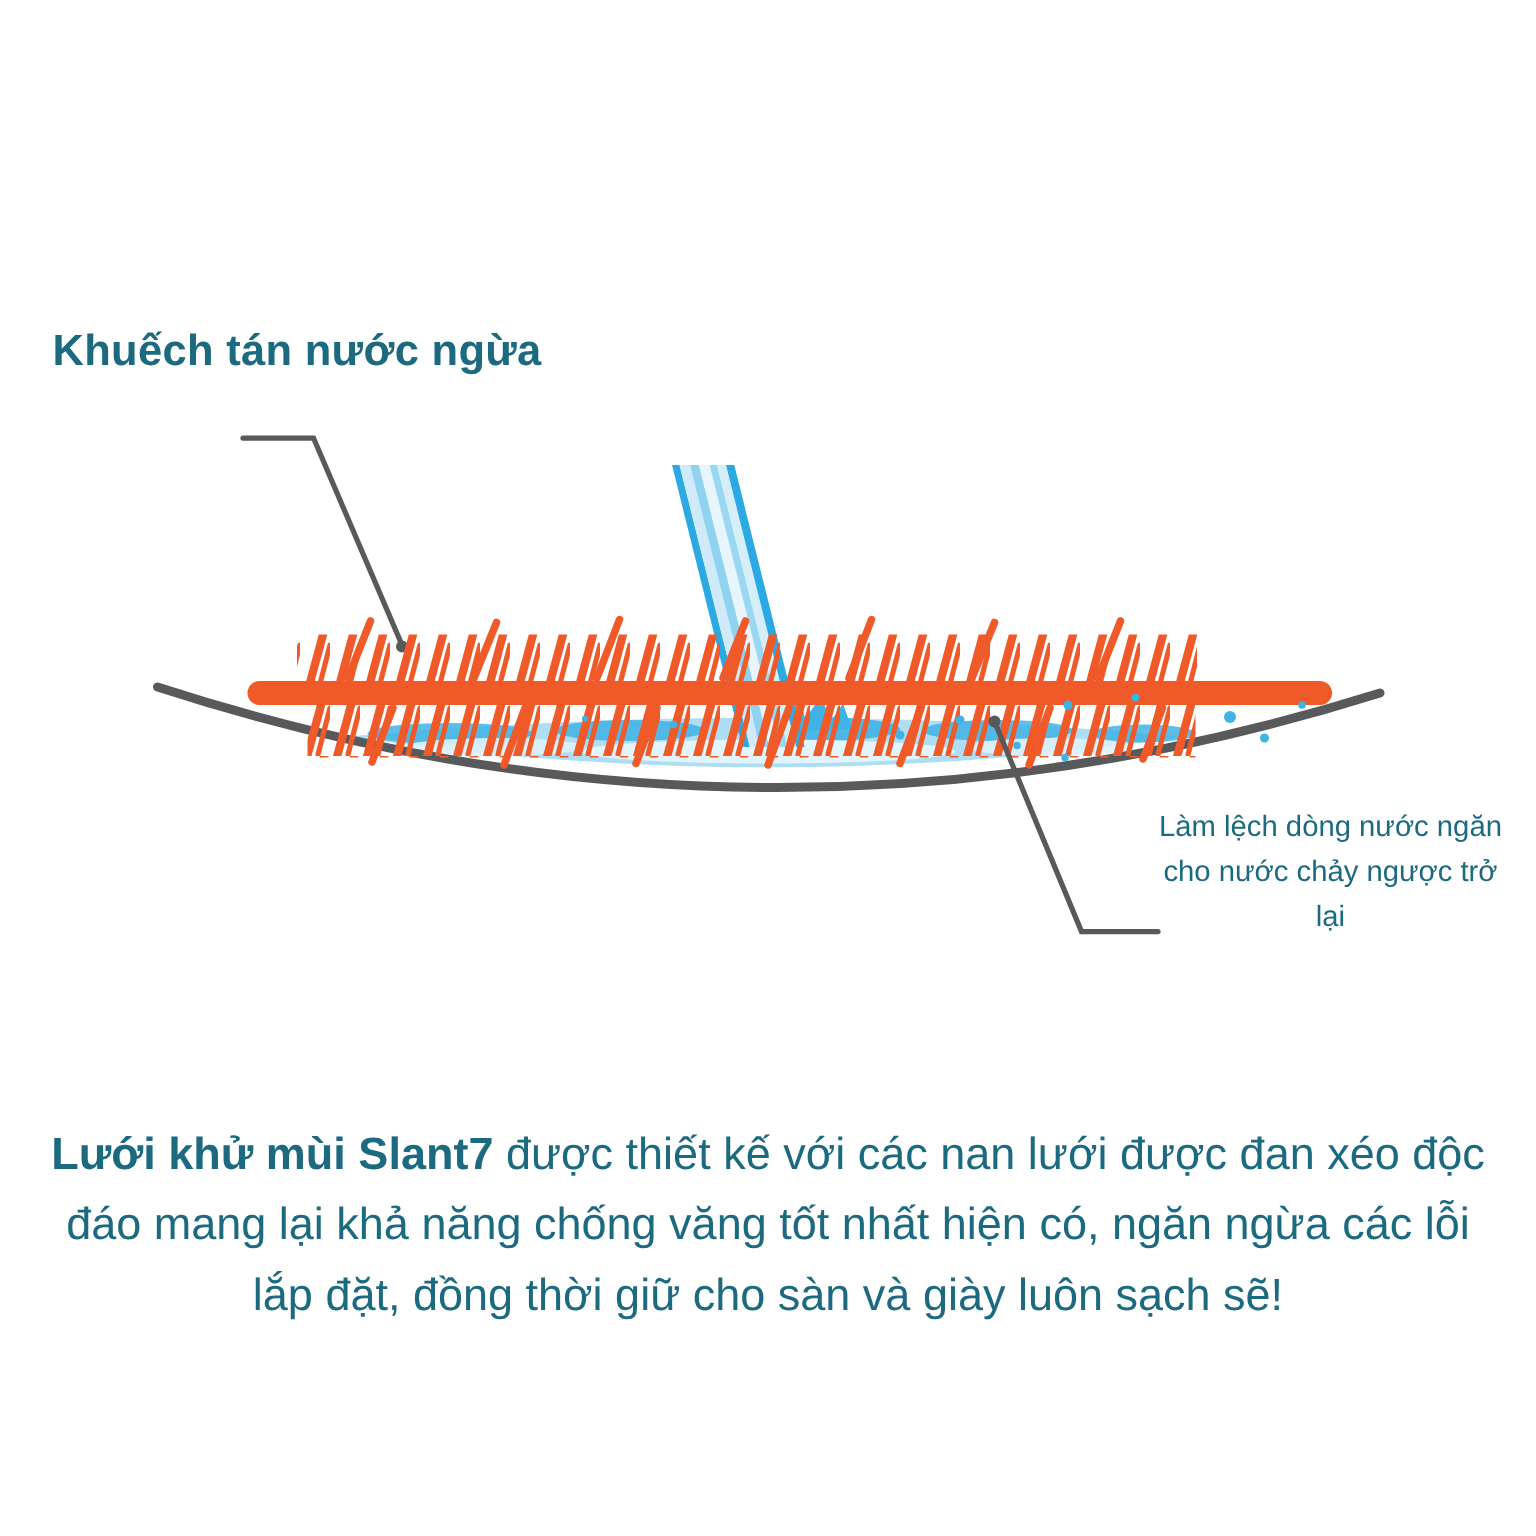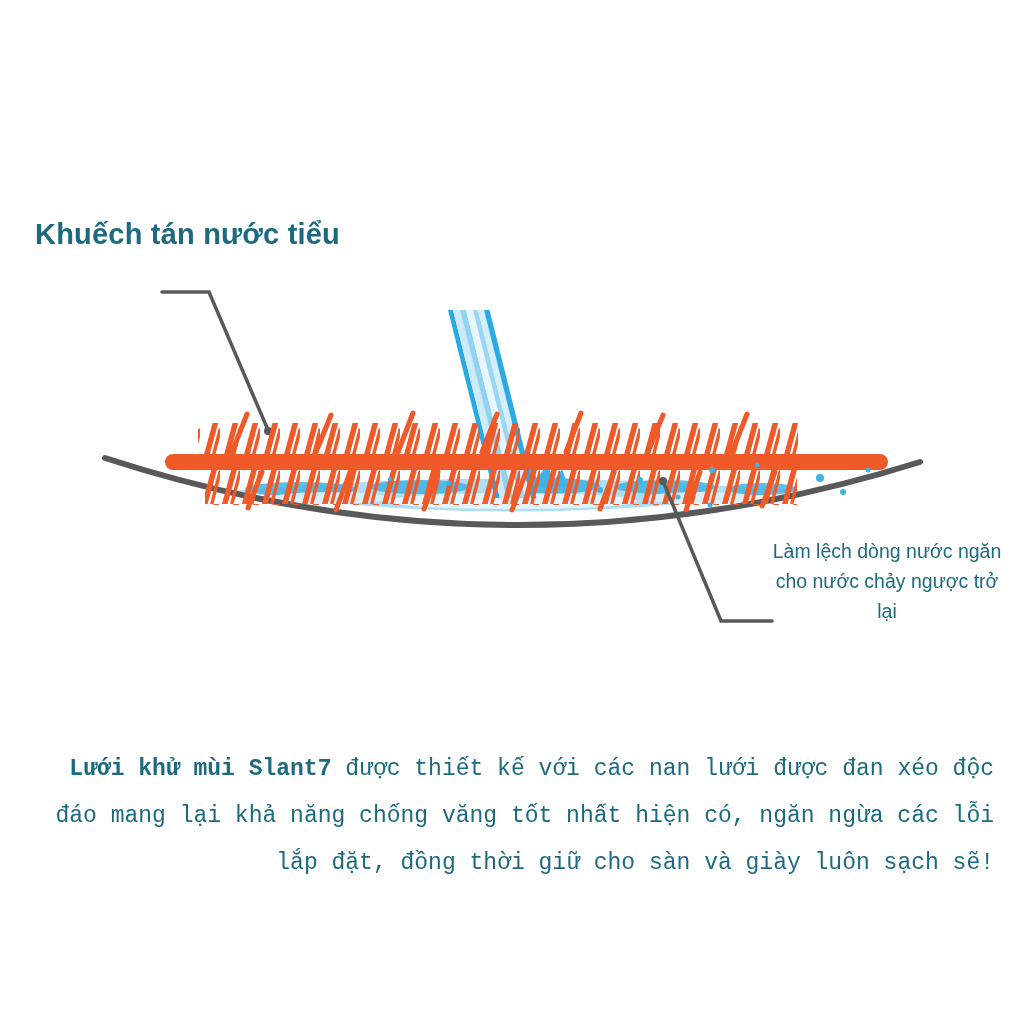--- a/index.html
+++ b/index.html
@@ -37,33 +37,32 @@
     font-size: 19.5px;
     font-weight: normal;
     line-height: 30px;
     color: #1B6A80;
   }
   .description {
     position: absolute;
     left: 30px;
     top: 746px;
     width: 964px;
-    text-align: right;
-    font-size: 23px;
+    text-align: center;
+    font-size: 30px;
     line-height: 47px;
     font-weight: normal;
     color: #1B6A80;
-    font-family: Liberation Mono, monospace;
   }
   .description .bold-intro { font-weight: bold; }
 </style>
 </head>
 <body>
 
-<div class="diagram-title">Khuếch tán nước tiểu</div>
+<div class="diagram-title">Khuếch tán nước ngừa</div>
 
 <svg class="diagram-svg" viewBox="0 0 1024 1024">
   <defs>
     <pattern id="hatch" x="0" y="0" width="20" height="42" patternUnits="userSpaceOnUse">
       <line x1="4" y1="45" x2="17" y2="-3" stroke="#F05A28" stroke-width="5.5" stroke-linecap="round"></line>
       <line x1="12" y1="41" x2="20" y2="10" stroke="#F05A28" stroke-width="3.4" stroke-linecap="round"></line>
     </pattern>
   </defs>
 
   <g stroke="#58595B" stroke-width="3.5" fill="none" stroke-linecap="round">

